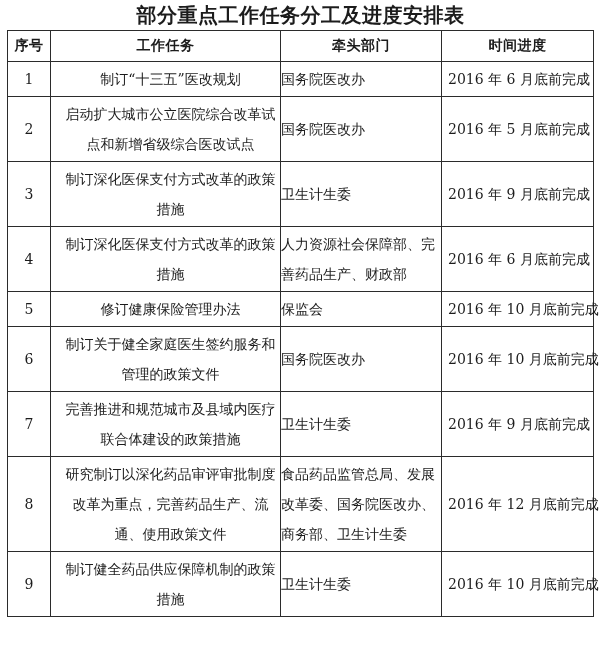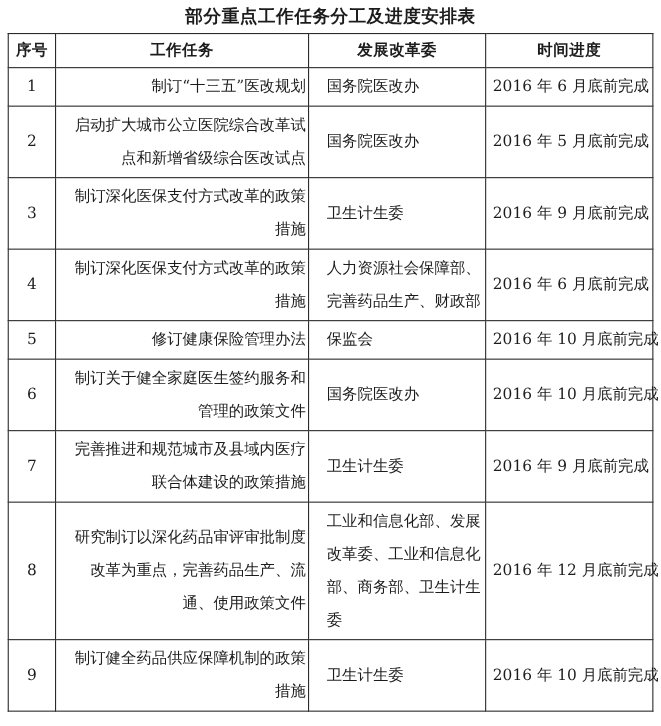--- a/index.html
+++ b/index.html
@@ -13,21 +13,21 @@
     color: #1c1c1c;
   }
   .page {
     width: 601px;
     height: 660px;
     box-sizing: border-box;
     padding-top: 5px;
   }
   .doc-title {
     text-align: center;
-    font-size: 16px;
+    font-size: 20px;
     font-weight: bold;
     line-height: 20px;
     margin: 0 0 5px 0;
     letter-spacing: 0.5px;
   }
   table.schedule {
     border-collapse: collapse;
     table-layout: fixed;
     margin-left: 7px;
     width: 586px;
@@ -57,24 +57,24 @@
   col.c-no   { width: 43px;  }
   col.c-task { width: 230px; }
   col.c-dept { width: 161px; }
   col.c-time { width: 152px; }
   td.cell-no {
     text-align: center;
   }
   td.cell-task {
     padding-left: 12px;
     padding-right: 2px;
-    text-align: right;
+    text-align: center;
   }
   td.cell-dept {
-    padding-left: 16px;
+    padding-left: 0;
     padding-right: 0;
     text-align: left;
   }
   td.cell-time {
     padding-left: 6px;
     padding-right: 16px;
     text-align: left;
     white-space: nowrap;
   }
 </style>
@@ -88,21 +88,21 @@
     <colgroup>
       <col class="c-no">
       <col class="c-task">
       <col class="c-dept">
       <col class="c-time">
     </colgroup>
     <thead>
       <tr id="header-row">
           <th>序号</th>
           <th>工作任务</th>
-          <th>发展改革委</th>
+          <th>牵头部门</th>
           <th>时间进度</th>
         </tr>
     </thead>
     <tbody id="table-body">
         <tr>
           <td class="cell-no">1</td>
           <td class="cell-task">制订“十三五”医改规划</td>
           <td class="cell-dept">国务院医改办</td>
           <td class="cell-time">2016 年 6 月底前完成</td>
         </tr>
@@ -138,21 +138,21 @@
         </tr>
         <tr>
           <td class="cell-no">7</td>
           <td class="cell-task">完善推进和规范城市及县域内医疗联合体建设的政策措施</td>
           <td class="cell-dept">卫生计生委</td>
           <td class="cell-time">2016 年 9 月底前完成</td>
         </tr>
         <tr>
           <td class="cell-no">8</td>
           <td class="cell-task">研究制订以深化药品审评审批制度改革为重点，完善药品生产、流通、使用政策文件</td>
-          <td class="cell-dept">工业和信息化部、发展改革委、工业和信息化部、商务部、卫生计生委</td>
+          <td class="cell-dept">食品药品监管总局、发展改革委、国务院医改办、商务部、卫生计生委</td>
           <td class="cell-time">2016 年 12 月底前完成</td>
         </tr>
         <tr>
           <td class="cell-no">9</td>
           <td class="cell-task">制订健全药品供应保障机制的政策措施</td>
           <td class="cell-dept">卫生计生委</td>
           <td class="cell-time">2016 年 10 月底前完成</td>
         </tr>
       </tbody>
   </table>

